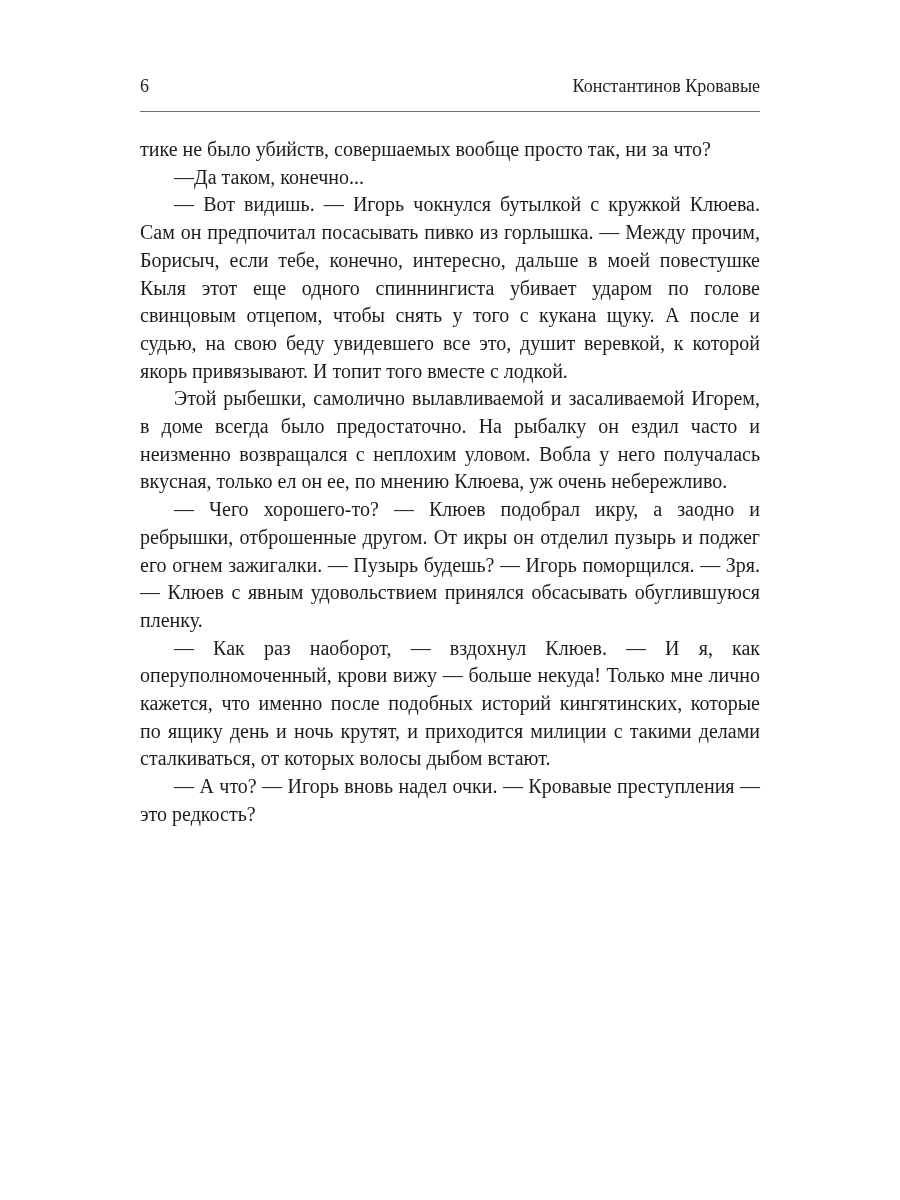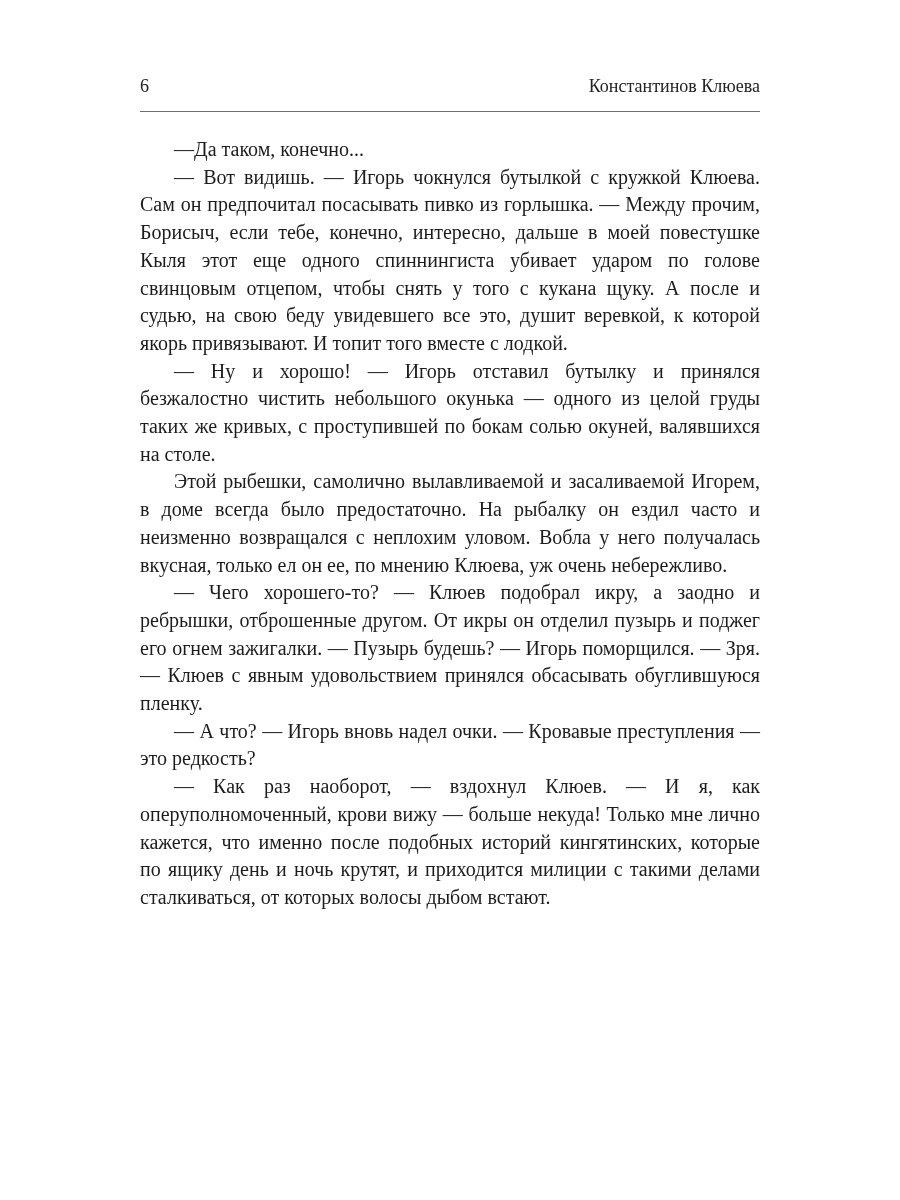--- a/index.html
+++ b/index.html
@@ -48,28 +48,28 @@
     text-indent: 0;
   }
 </style>
 </head>
 <body>
 
 <div class="page">
 
   <header class="page-header">
     <span class="page-number">6</span>
-    <span class="running-head-author">Константинов Клюева</span>
+    <span class="running-head-author">Константинов Кровавые</span>
   </header>
 
   <div class="header-rule"></div>
 
   <main class="body-text">
+    <p class="no-indent">тике не было убийств, совершаемых вообще просто так, ни за что?</p>
     <p>—Да таком, конечно...</p>
     <p>— Вот видишь. — Игорь чокнулся бутылкой с кружкой Клюева. Сам он предпочитал посасывать пивко из горлышка. — Между прочим, Борисыч, если тебе, конечно, интересно, дальше в моей повестушке Кыля этот еще одного спиннингиста убивает ударом по голове свинцовым отцепом, чтобы снять у того с кукана щуку. А после и судью, на свою беду увидевшего все это, душит веревкой, к которой якорь привязывают. И топит того вместе с лодкой.</p>
-    <p>— Ну и хорошо! — Игорь отставил бутылку и принялся безжалостно чистить небольшого окунька — одного из целой груды таких же кривых, с проступившей по бокам солью окуней, валявшихся на столе.</p>
     <p>Этой рыбешки, самолично вылавливаемой и засаливаемой Игорем, в доме всегда было предостаточно. На рыбалку он ездил часто и неизменно возвращался с неплохим уловом. Вобла у него получалась вкусная, только ел он ее, по мнению Клюева, уж очень небережливо.</p>
     <p>— Чего хорошего-то? — Клюев подобрал икру, а заодно и ребрышки, отброшенные другом. От икры он отделил пузырь и поджег его огнем зажигалки. — Пузырь будешь? — Игорь поморщился. — Зря. — Клюев с явным удовольствием принялся обсасывать обуглившуюся пленку.</p>
+    <p>— Как раз наоборот, — вздохнул Клюев. — И я, как оперуполномоченный, крови вижу — больше некуда! Только мне лично кажется, что именно после подобных историй кингятинских, которые по ящику день и ночь крутят, и приходится милиции с такими делами сталкиваться, от которых волосы дыбом встают.</p>
     <p>— А что? — Игорь вновь надел очки. — Кровавые преступления — это редкость?</p>
-    <p>— Как раз наоборот, — вздохнул Клюев. — И я, как оперуполномоченный, крови вижу — больше некуда! Только мне лично кажется, что именно после подобных историй кингятинских, которые по ящику день и ночь крутят, и приходится милиции с такими делами сталкиваться, от которых волосы дыбом встают.</p>
   </main>
 
 </div>
 
 </body></html>

